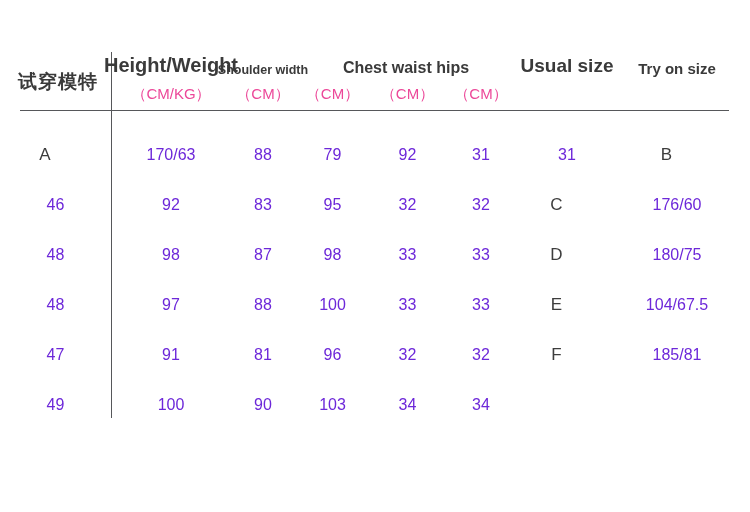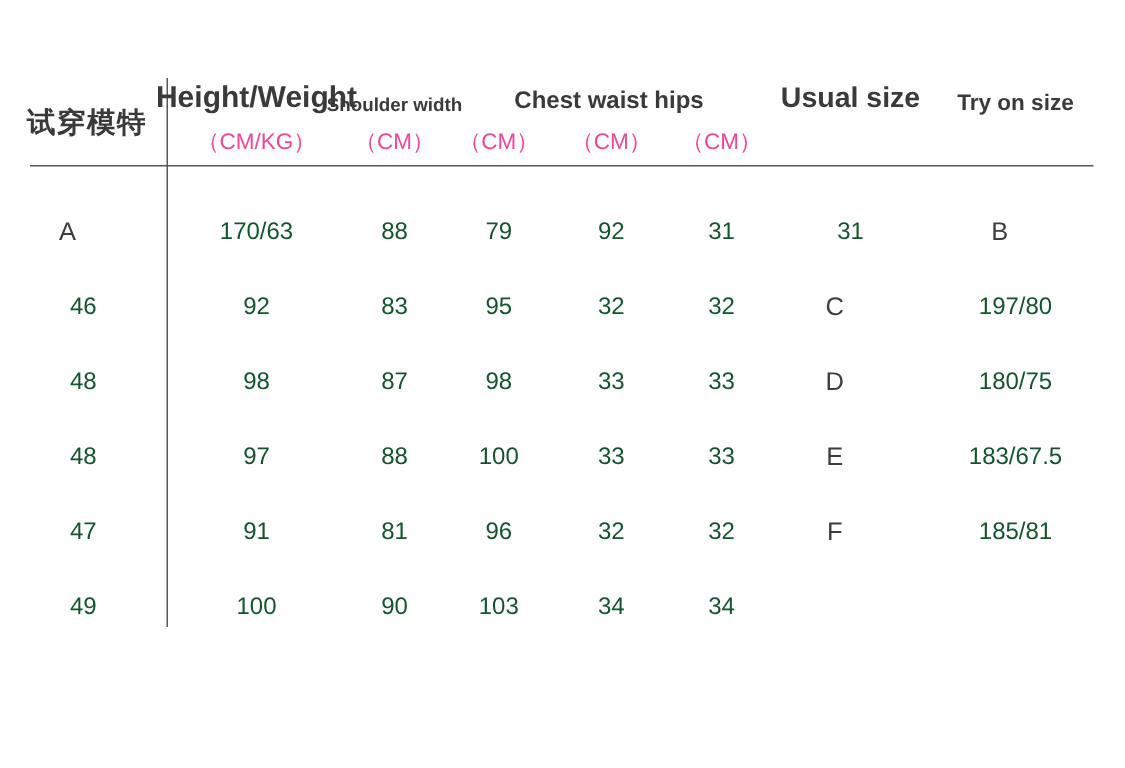--- a/index.html
+++ b/index.html
@@ -58,21 +58,21 @@
   .h-unit.c2 { grid-column: 2; }
   .h-unit.c3 { grid-column: 3; }
   .h-unit.c4 { grid-column: 4; }
   .h-unit.c5 { grid-column: 5; }
   .h-unit.c6 { grid-column: 6; }
 
   
   .grid.body { top: 116px; grid-auto-rows: 50px; }
   .cell {
     display: flex; align-items: center; justify-content: center;
-    font-size: 16px; color: #14532d; white-space: nowrap;
+    font-size: 16px; color: #6d28d9; white-space: nowrap;
   }
   .cell.model {
     font-size: 17px; color: #3d3d3d;
     padding-right: 21px;
   }
 </style>
 </head>
 <body>
 
 <div class="sheet">
@@ -108,39 +108,39 @@
 
     <div class="cell model">B</div>
     <div class="cell">46</div>
     <div class="cell">92</div>
     <div class="cell">83</div>
     <div class="cell">95</div>
     <div class="cell">32</div>
     <div class="cell">32</div>
 
     <div class="cell model">C</div>
-    <div class="cell">197/80</div>
+    <div class="cell">176/60</div>
     <div class="cell">48</div>
     <div class="cell">98</div>
     <div class="cell">87</div>
     <div class="cell">98</div>
     <div class="cell">33</div>
     <div class="cell">33</div>
 
     <div class="cell model">D</div>
     <div class="cell">180/75</div>
     <div class="cell">48</div>
     <div class="cell">97</div>
     <div class="cell">88</div>
     <div class="cell">100</div>
     <div class="cell">33</div>
     <div class="cell">33</div>
 
     <div class="cell model">E</div>
-    <div class="cell">183/67.5</div>
+    <div class="cell">104/67.5</div>
     <div class="cell">47</div>
     <div class="cell">91</div>
     <div class="cell">81</div>
     <div class="cell">96</div>
     <div class="cell">32</div>
     <div class="cell">32</div>
 
     <div class="cell model">F</div>
     <div class="cell">185/81</div>
     <div class="cell">49</div>

